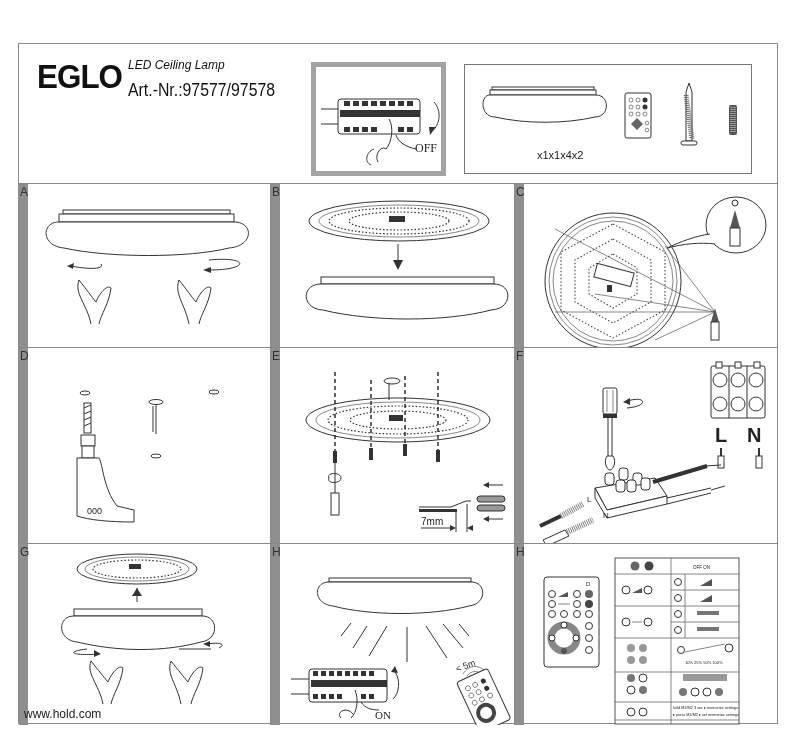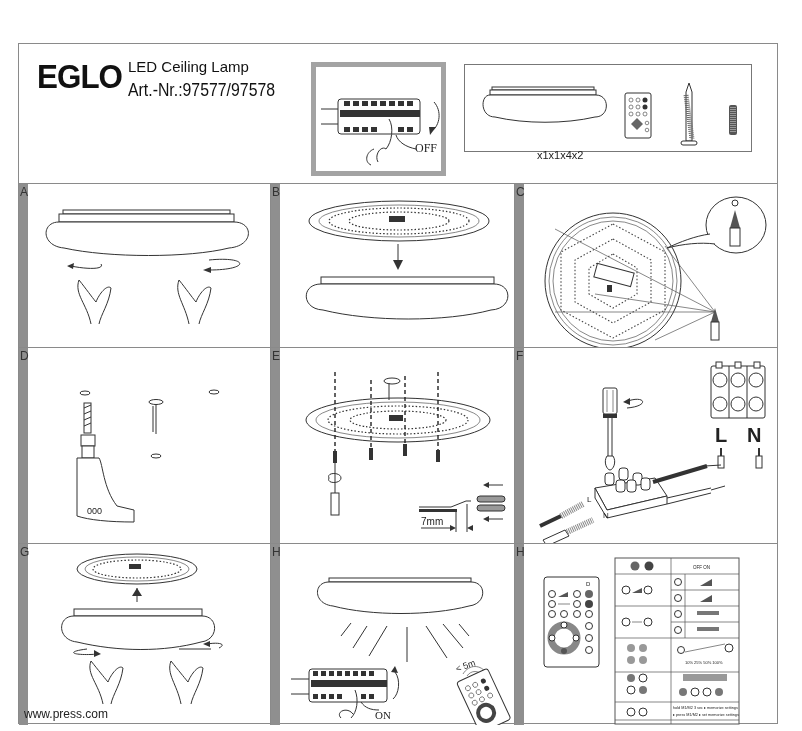--- a/index.html
+++ b/index.html
@@ -3,25 +3,25 @@
 <meta charset="utf-8">
 <style>
   * { box-sizing: border-box; margin: 0; padding: 0; }
   html, body { width: 802px; height: 731px; background: #ffffff; overflow: hidden; }
   body { position: relative; font-family: "Liberation Sans", sans-serif; color: #1a1a1a; }
 
   .frame { position: absolute; left: 18px; top: 17px; width: 760px; height: 681px; border: 1px solid #8a8a8a; margin-top: 26px; }
   .header { position: absolute; left: 0; top: 0; width: 758px; height: 140px; border-bottom: 1px solid #8a8a8a; }
 
   .brand { position: absolute; left: 18px; top: 14px; font-family: "Liberation Sans", sans-serif; font-weight: bold; font-size: 33px; letter-spacing: -1px; color: #111; transform: scaleX(0.95); transform-origin: left; }
-  .product-title { position: absolute; left: 109px; top: 14px; font-size: 15px; color: #111; }
+  .product-title { position: absolute; left: 109px; top: 14px; font-size: 12px; color: #111; font-style: italic; }
   .product-art { position: absolute; left: 109px; top: 36px; font-size: 18px; color: #111; transform: scaleX(0.88); transform-origin: left; }
 
   .switch-box { position: absolute; left: 292px; top: 18px; width: 135px; height: 114px; border: 5px solid #a3a3a3; }
-  .parts-box { position: absolute; left: 445px; top: 20px; width: 288px; height: 88px; border: 1px solid #777; }
+  .parts-box { position: absolute; left: 445px; top: 20px; width: 288px; height: 110px; border: 1px solid #777; }
   .parts-count { position: absolute; left: 72px; top: 84px; font-size: 11px; color: #222; }
 
   .cell { position: absolute; border-bottom: 1px solid #8a8a8a; border-right: 1px solid #8a8a8a; overflow: hidden; }
   .cell .bar { position: absolute; left: 0; top: 0; width: 9px; height: 100%; background: #8f8f8f; }
   .cell .letter { position: absolute; left: 0; top: 1px; width: 11px; font-size: 12px; color: #333; text-align: left; padding-left: 1px; }
 
   svg { position: absolute; left: 0; top: 0; overflow: visible; }
   .ln { fill: none; stroke: #333; stroke-width: 1; }
   .lnt { fill: none; stroke: #555; stroke-width: 0.7; }
   .fl { fill: #fff; stroke: #333; stroke-width: 1; }
@@ -441,13 +441,13 @@
         <circle cx="116" cy="168" r="4" class="ln"></circle>
           <circle cx="128" cy="168" r="4" class="ln"></circle>
         <text class="tx" x="158" y="165" font-size="3.8">hold M1/M2 3 sec ▸ memorize settings</text>
         <text class="tx" x="158" y="172" font-size="3.8">▸ press M1/M2 ▸ set memorize settings</text>
       </g>
       <line class="lnt" x1="100" y1="176" x2="224" y2="176"></line>
     </svg>
   </div>
 </div>
 
-<div class="footer-url">www.press.com</div>
+<div class="footer-url">www.hold.com</div>
 
 </body></html>

